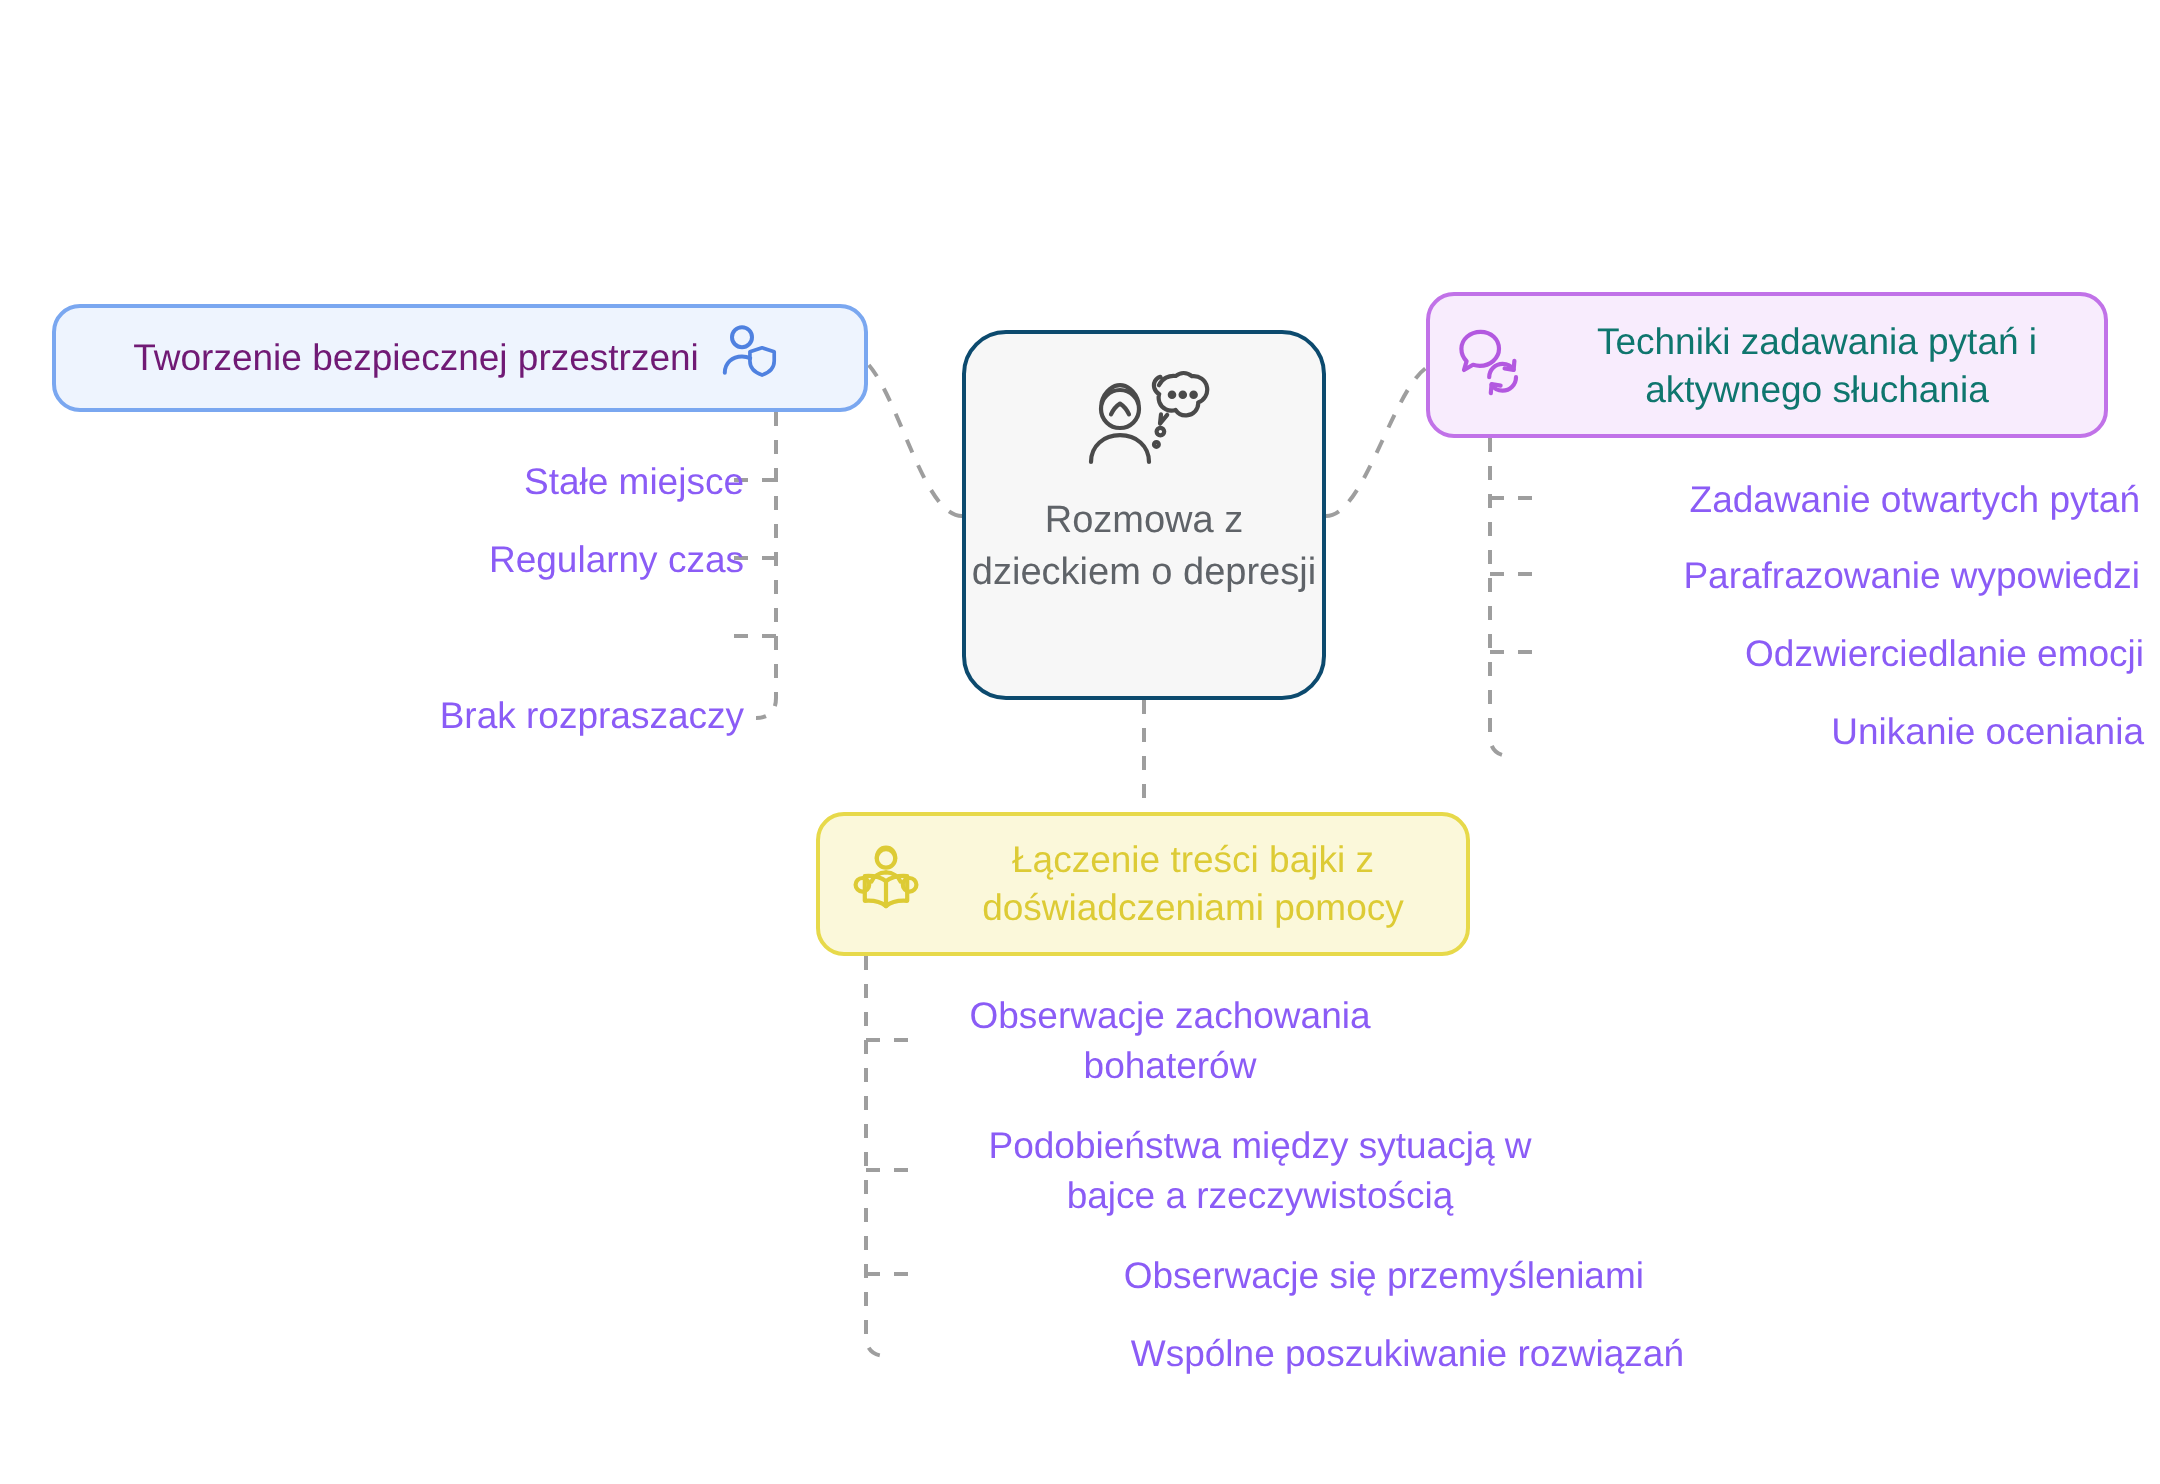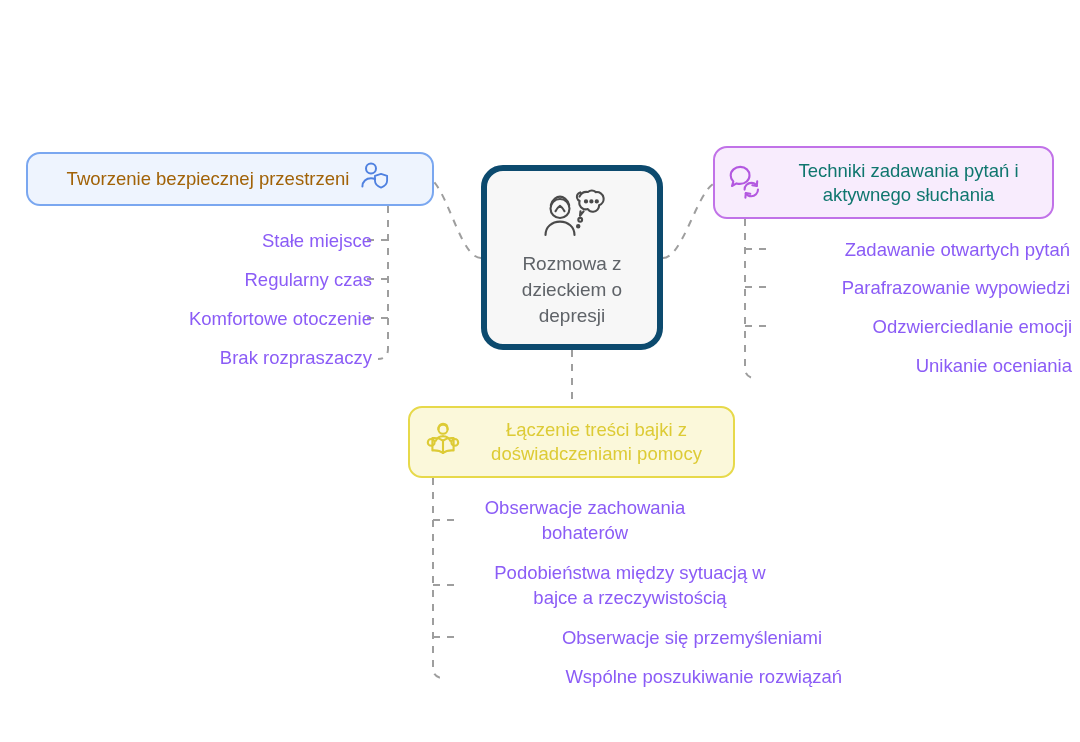--- a/index.html
+++ b/index.html
@@ -46,21 +46,21 @@
   }
 
   
   #center-node {
     position: absolute;
     left: 481px;
     top: 165px;
     width: 182px;
     height: 185px;
     background: #f7f7f7;
-    border: 6px solid #0c4a6e;
+    border: 2px solid #0c4a6e;
     border-radius: 22px;
     box-sizing: border-box;
     display: flex;
     flex-direction: column;
     align-items: center;
     justify-content: flex-start;
     padding-top: 18px;
   }
   #center-node .ctext {
     margin-top: 6px;
@@ -90,21 +90,21 @@
   
   #pill-safe {
     left: 26px;
     top: 152px;
     width: 408px;
     height: 54px;
     background: #eef4fe;
     border-color: #7aa7f0;
     padding: 0 16px;
   }
-  #pill-safe .ptext { color: #a16207; }
+  #pill-safe .ptext { color: #701a75; }
 
   
   #pill-tech {
     left: 713px;
     top: 146px;
     width: 341px;
     height: 73px;
     background: #f8ecfd;
     border-color: #c172e8;
     padding: 0 14px;
@@ -208,21 +208,20 @@
           <circle cx="12" cy="8.6" r="5"></circle>
           <path d="M3.4 26.4c0-5 3.8-8.2 8.6-8.2 1.5 0 2.9.3 4.1.9"></path>
           <path d="M19.6 16.2l6.6 2.1v5.1c0 3.6-2.7 6.3-6.6 7.6-3.9-1.3-6.6-4-6.6-7.6v-5.1l6.6-2.1z" transform="translate(4,-1) scale(0.92)"></path>
         </g>
       </svg>
     </span>
   </div>
 
   <div class="leaf right-align" style="left:60px; top:228px; width:312px;">Stałe miejsce</div>
   <div class="leaf right-align" style="left:60px; top:267px; width:312px;">Regularny czas</div>
-  <div class="leaf right-align" style="left:60px; top:306px; width:312px;">Komfortowe otoczenie</div>
   <div class="leaf right-align" style="left:60px; top:345px; width:312px;">Brak rozpraszaczy</div>
 
   <div id="pill-tech" class="branch-pill">
     <span class="pill-icon">
       <svg width="38" height="38" viewBox="0 0 38 38" fill="none" xmlns="http://www.w3.org/2000/svg">
         <g stroke="#b358e0" stroke-width="2.1" stroke-linecap="round" stroke-linejoin="round">
           <path d="M20.5 13.4c0 4.7-4.3 8.5-9.6 8.5-1.2 0-2.3-.2-3.4-.5L3 24l1.3-4.4c-1.6-1.6-2.6-3.7-2.6-6.2 0-4.7 4.3-8.5 9.6-8.5s9.2 3.8 9.2 8.5z"></path>
           <path d="M15.6 27.6c0-3.7 3-6.7 6.7-6.7 2.3 0 4.3 1.1 5.5 2.9"></path>
           <path d="M29 27.6c0 3.7-3 6.7-6.7 6.7-2.3 0-4.3-1.1-5.5-2.9"></path>
           <path d="M28.2 19.4l-.4 4.6-4.5-.8"></path>

